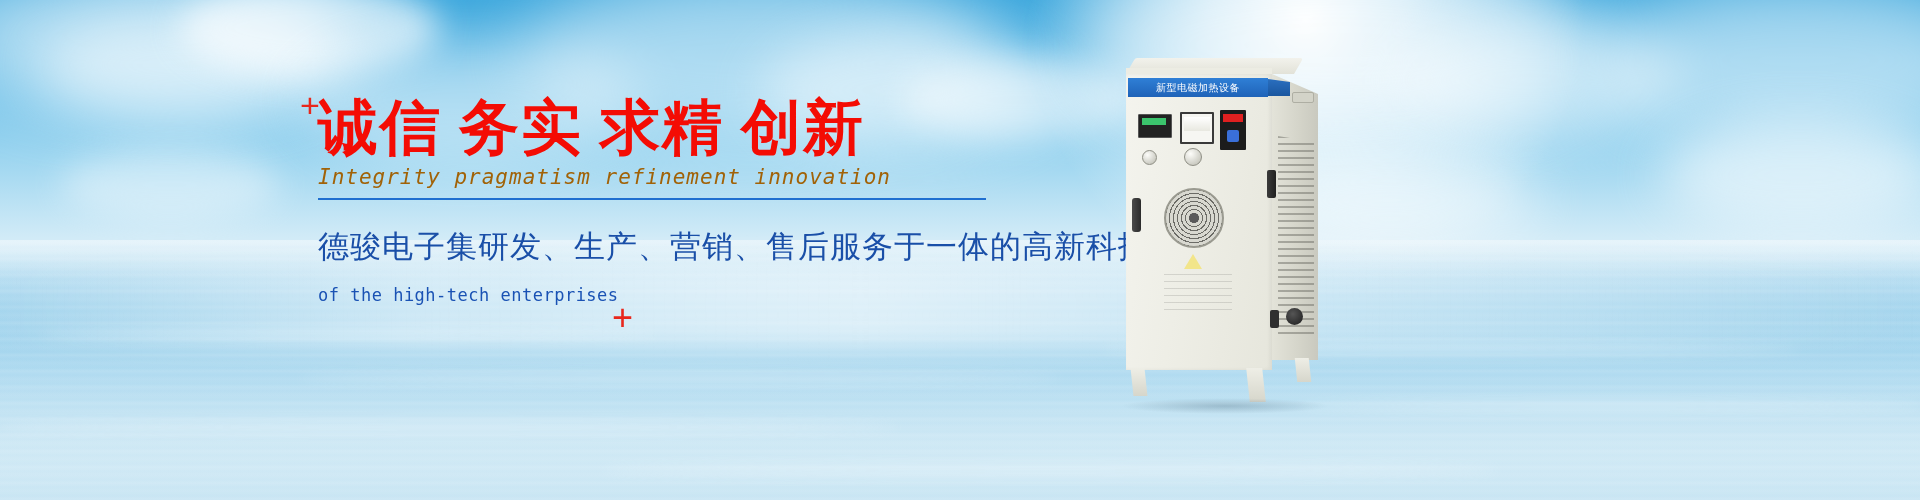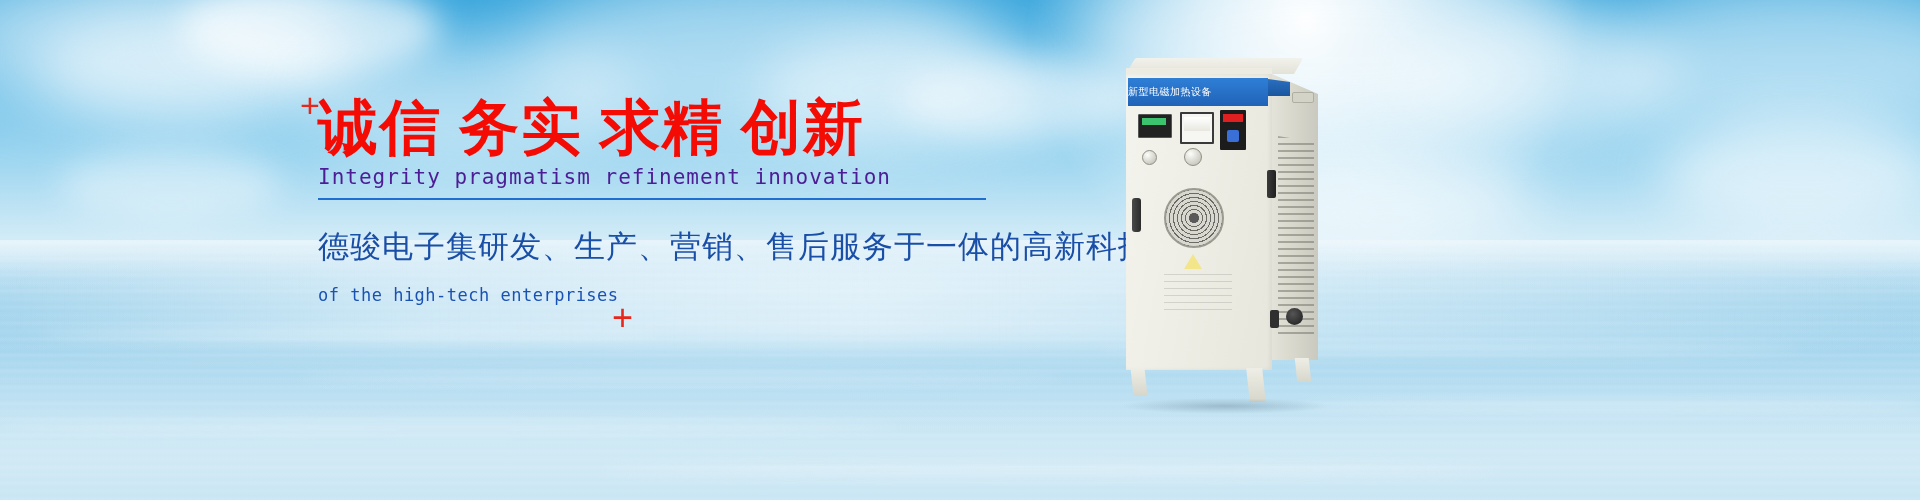--- a/index.html
+++ b/index.html
@@ -75,23 +75,24 @@
   .headline{
     font-family:Liberation Serif, serif;
     font-size:60px;line-height:1.08;font-weight:700;
     color:#f40c04;
     letter-spacing:2px;
     white-space:nowrap;
     margin:0 0 4px 0;
   }
   .headline-en{
     font-family:"DejaVu Sans Mono","Liberation Mono",monospace;
-    font-size:21px;letter-spacing:1px;color:#4c1d95;
+    font-size:21px;letter-spacing:1px;color:#a16207;
     white-space:nowrap;margin:0;
     padding-bottom:9px;
+    font-style:italic;
   }
   .divider{
     width:668px;height:2px;background:#1f6fd0;
     margin:0 0 26px 0;
   }
   .subhead{
     font-family:"DejaVu Serif","Liberation Serif",serif;
     font-size:31px;color:#1a4fa8;white-space:nowrap;
     margin:0 0 12px 0;letter-spacing:1px;
   }
@@ -130,23 +131,23 @@
     clip-path:polygon(0 0,100% 7%,100% 100%,0 100%);
   }
   .m-side-vents{
     position:absolute;left:158px;top:78px;width:36px;height:200px;
     background:repeating-linear-gradient(180deg,
       rgba(120,120,112,.55) 0px, rgba(120,120,112,.55) 2px,
       rgba(236,236,228,0) 2px, rgba(236,236,228,0) 7px);
     clip-path:polygon(0 0,100% 3%,100% 100%,0 100%);
   }
   .m-banner{
-    position:absolute;left:8px;top:20px;width:140px;height:28px;
+    position:absolute;left:8px;top:20px;width:140px;height:19px;
     background:linear-gradient(180deg,#2f7fd6,#1f63b8);
-    display:flex;align-items:center;
+    display:flex;align-items:center;justify-content:center;
   }
   .m-banner span{
     font-family:"DejaVu Sans","Liberation Sans",sans-serif;
     color:#fff;font-size:10px;letter-spacing:.5px;white-space:nowrap;
   }
   .m-banner-side{
     position:absolute;left:148px;top:21px;width:22px;height:17px;
     background:linear-gradient(180deg,#2a6fbf,#1a569f);
     clip-path:polygon(0 0,100% 18%,100% 100%,0 100%);
   }

